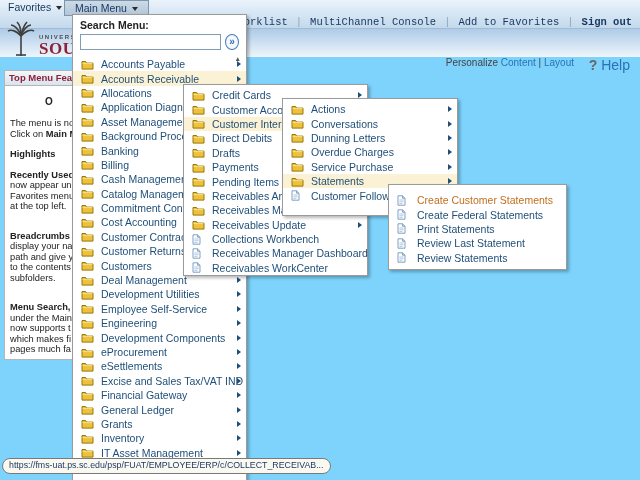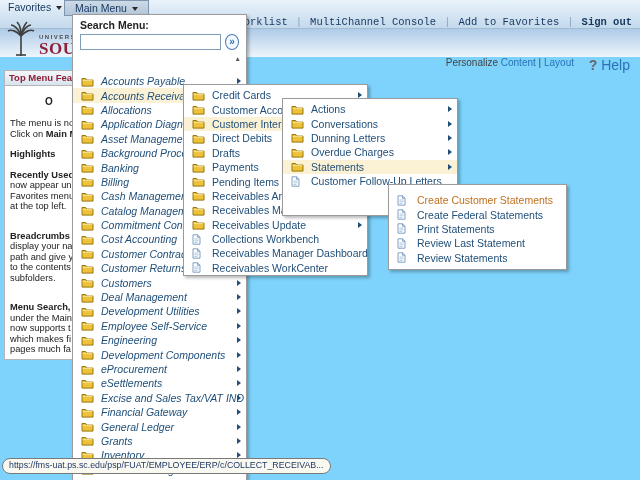--- a/index.html
+++ b/index.html
@@ -59,21 +59,21 @@
   .m4{left:388px;top:184px;width:177px;height:84px;z-index:13;}
 
   .search-sec{padding:4px 7px 0 7px;}
   .search-lbl{font-size:10.5px;font-weight:bold;color:#222;margin-bottom:3px;}
   .search-row{display:flex;align-items:center;}
   .search-inp{width:142px;height:14px;border:1px solid #7f9db9;font-size:10.5px;padding:0 2px;}
   .go-btn{width:14px;height:14px;margin-left:4px;border:1px solid #4a7ab5;border-radius:50%;
           color:var(--c-link,#2a72b5);font-size:10px;font-weight:bold;line-height:13px;
           text-align:center;cursor:pointer;background:#f4f8fc;}
   .scrollup{position:absolute;right:5px;top:40px;font-size:6.5px;color:#555;cursor:pointer;}
-  .m1 .items{margin-top:24px;font-style:italic;}
+  .m1 .items{margin-top:7px;}
   .m2 .items,.m3 .items{padding-top:3px;}
   .m4 .items{padding-top:8px;}
 
   .mi{position:relative;display:flex;align-items:center;height:14.4px;
       padding:0 6px 0 8px;cursor:pointer;}
   .mi.hl{background:var(--c-highlight,#fbf2d5);}
   .mi .ic{width:13px;height:11px;flex:0 0 13px;display:flex;align-items:center;}
   .mi .lbl{font-size:10.5px;color:#1f4e79;margin-left:7px;white-space:nowrap;}
   .mi .lbl.hov{color:var(--c-hover,#c06f1f);}
   .mi .arr{position:absolute;right:5px;top:4.2px;width:0;height:0;
@@ -619,20 +619,30 @@
         <div class="mi">
           <span class="ic">
             <svg width="13" height="11" viewBox="0 0 13 11">
               <path d="M1 2.5 h3.6 l1 1.6 H12 v6 H1 z" fill="#edc23a" stroke="#97780a" stroke-width="1"></path>
               <path d="M1.6 4.6 H11.4" stroke="#f8e08c" stroke-width="1"></path>
             </svg>
           </span>
           <span class="lbl">Overdue Charges</span>
           <span class="arr"></span>
         </div>
+        <div class="mi">
+          <span class="ic">
+            <svg width="13" height="11" viewBox="0 0 13 11">
+              <path d="M1 2.5 h3.6 l1 1.6 H12 v6 H1 z" fill="#edc23a" stroke="#97780a" stroke-width="1"></path>
+              <path d="M1.6 4.6 H11.4" stroke="#f8e08c" stroke-width="1"></path>
+            </svg>
+          </span>
+          <span class="lbl">Service Purchase</span>
+          <span class="arr"></span>
+        </div>
         <div class="mi hl">
           <span class="ic">
             <svg width="13" height="11" viewBox="0 0 13 11">
               <path d="M1 2.5 h3.6 l1 1.6 H12 v6 H1 z" fill="#edc23a" stroke="#97780a" stroke-width="1"></path>
               <path d="M1.6 4.6 H11.4" stroke="#f8e08c" stroke-width="1"></path>
             </svg>
           </span>
           <span class="lbl">Statements</span>
           <span class="arr"></span>
         </div>

